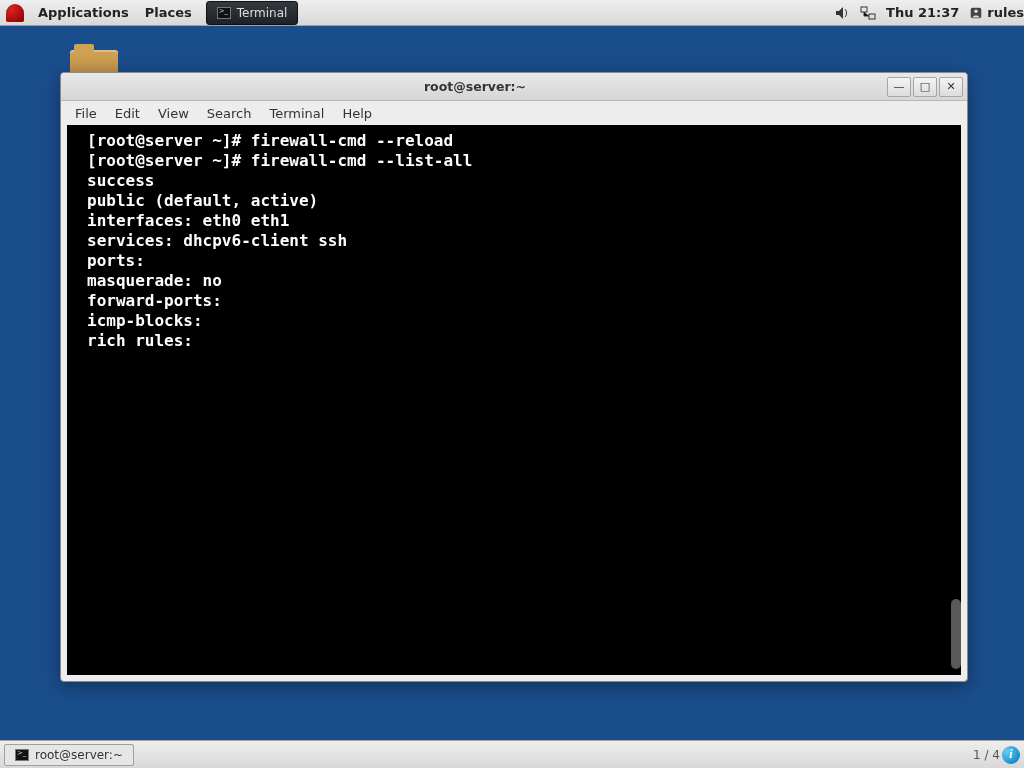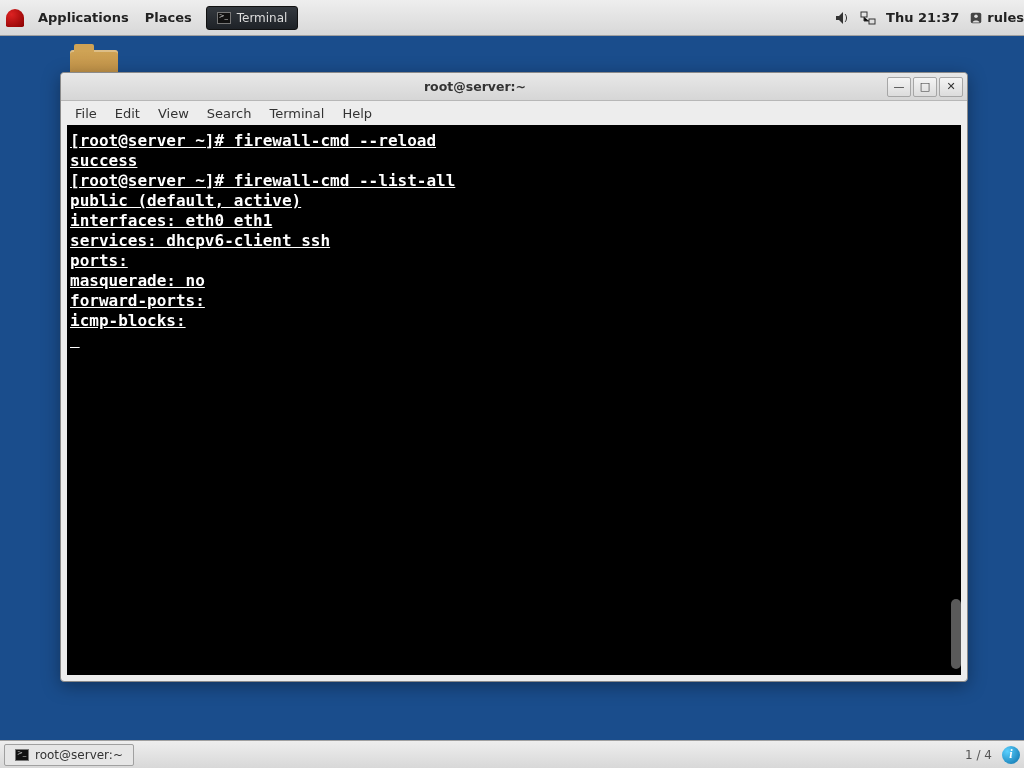--- a/index.html
+++ b/index.html
@@ -7,21 +7,21 @@
   width: 1024px; height: 768px;
   background: #1a4d8c;
   font-family: "DejaVu Sans", "Liberation Sans", sans-serif;
   font-size: 13px;
   overflow: hidden;
   position: relative;
 }
 
 
 .top-panel {
-  position: absolute; top: 0; left: 0; right: 0; height: 36px;
+  position: absolute; top: 0; left: 0; right: 0; height: 26px;
   background: linear-gradient(#eeeeee, #d8d8d8);
   border-bottom: 1px solid #a0a0a0;
   display: flex; align-items: center;
   color: #222;
   z-index: 10;
 }
 .panel-left { display: flex; align-items: center; }
 .panel-right { margin-left: auto; display: flex; align-items: center; gap: 10px; }
 .hat-icon {
   width: 18px; height: 18px; margin: 0 6px;
@@ -85,23 +85,22 @@
   padding: 0 6px; color:#333; background:#ededed;
   font-size: 13px;
 }
 .menubar span { padding: 2px 8px; cursor:pointer; }
 .term-area {
   position:relative;
   margin: 0 6px 6px 6px; flex:1;
   background:#000; color:#fff;
   font-family: "DejaVu Sans Mono","Liberation Mono",monospace;
   font-size: 16px; line-height: 20px; font-weight: bold;
-  padding: 6px 3px;
+  padding: 6px 20px;
   overflow:hidden;
-  text-decoration:underline;
 }
 .term-area .scroll-thumb{
   position:absolute; right:0; bottom:6px; width:10px; height:70px;
   background:#5a5a5a; border-radius:5px;
 }
 .watermark{
   position:absolute; left:50%; top:50%;
   transform:translate(-50%,-50%);
   color:#646464; font-family:serif; font-weight:normal;
   font-size:18px; letter-spacing:.5px;
@@ -117,21 +116,21 @@
   display:flex; align-items:center; padding:0 4px; gap:6px;
 }
 .task-chip{
   display:flex; align-items:center; gap:6px;
   height:22px; padding:0 10px;
   border:1px solid #a0a0a0; border-radius:2px;
   background:#e6e6e6; color:#333; font-size:12px;
 }
 .task-chip .term-icon{ width:14px; height:12px; background:#111; border:1px solid #777; position:relative;}
 .task-chip .term-icon::after{content:">_"; color:#ccc; font-size:7px; position:absolute; top:-1px; left:1px;}
-.bp-right{ margin-left:auto; display:flex; align-items:center; gap:10px; color:#555;}
+.bp-right{ margin-left:auto; display:flex; align-items:center; gap:2px; color:#555;}
 .ws-indicator{ font-size:12px; }
 .notif{
   width:18px; height:18px; border-radius:50%;
   background:radial-gradient(circle at 30% 30%, #5bd1ff,#0a6ea8);
   display:flex; align-items:center; justify-content:center;
   color:#fff; font-family:serif; font-weight:bold; font-style:italic; font-size:12px;
 }
 </style>
 </head>
 <body>
@@ -187,29 +186,30 @@
     <span>File</span>
     <span>Edit</span>
     <span>View</span>
     <span>Search</span>
     <span>Terminal</span>
     <span>Help</span>
   </div>
   <div class="term-area">
     <div id="term-lines">
         <div>[root@server ~]# firewall-cmd --reload</div>
+        <div>[root@server ~]# firewall-cmd --list-all</div>
         <div>success</div>
-        <div>[root@server ~]# firewall-cmd --list-all</div>
         <div>public (default, active)</div>
         <div>  interfaces: eth0 eth1</div>
         <div>  services: dhcpv6-client ssh</div>
         <div>  ports: </div>
         <div>  masquerade: no</div>
         <div>  forward-ports: </div>
         <div>  icmp-blocks: </div>
+        <div>  rich rules: </div>
         <div>&nbsp;</div>
       </div>
     <div class="scroll-thumb"></div>
   </div>
 </div>
 
 <div class="bottom-panel">
   <div class="task-chip">
     <span class="term-icon"></span>
     <span>root@server:~</span>

